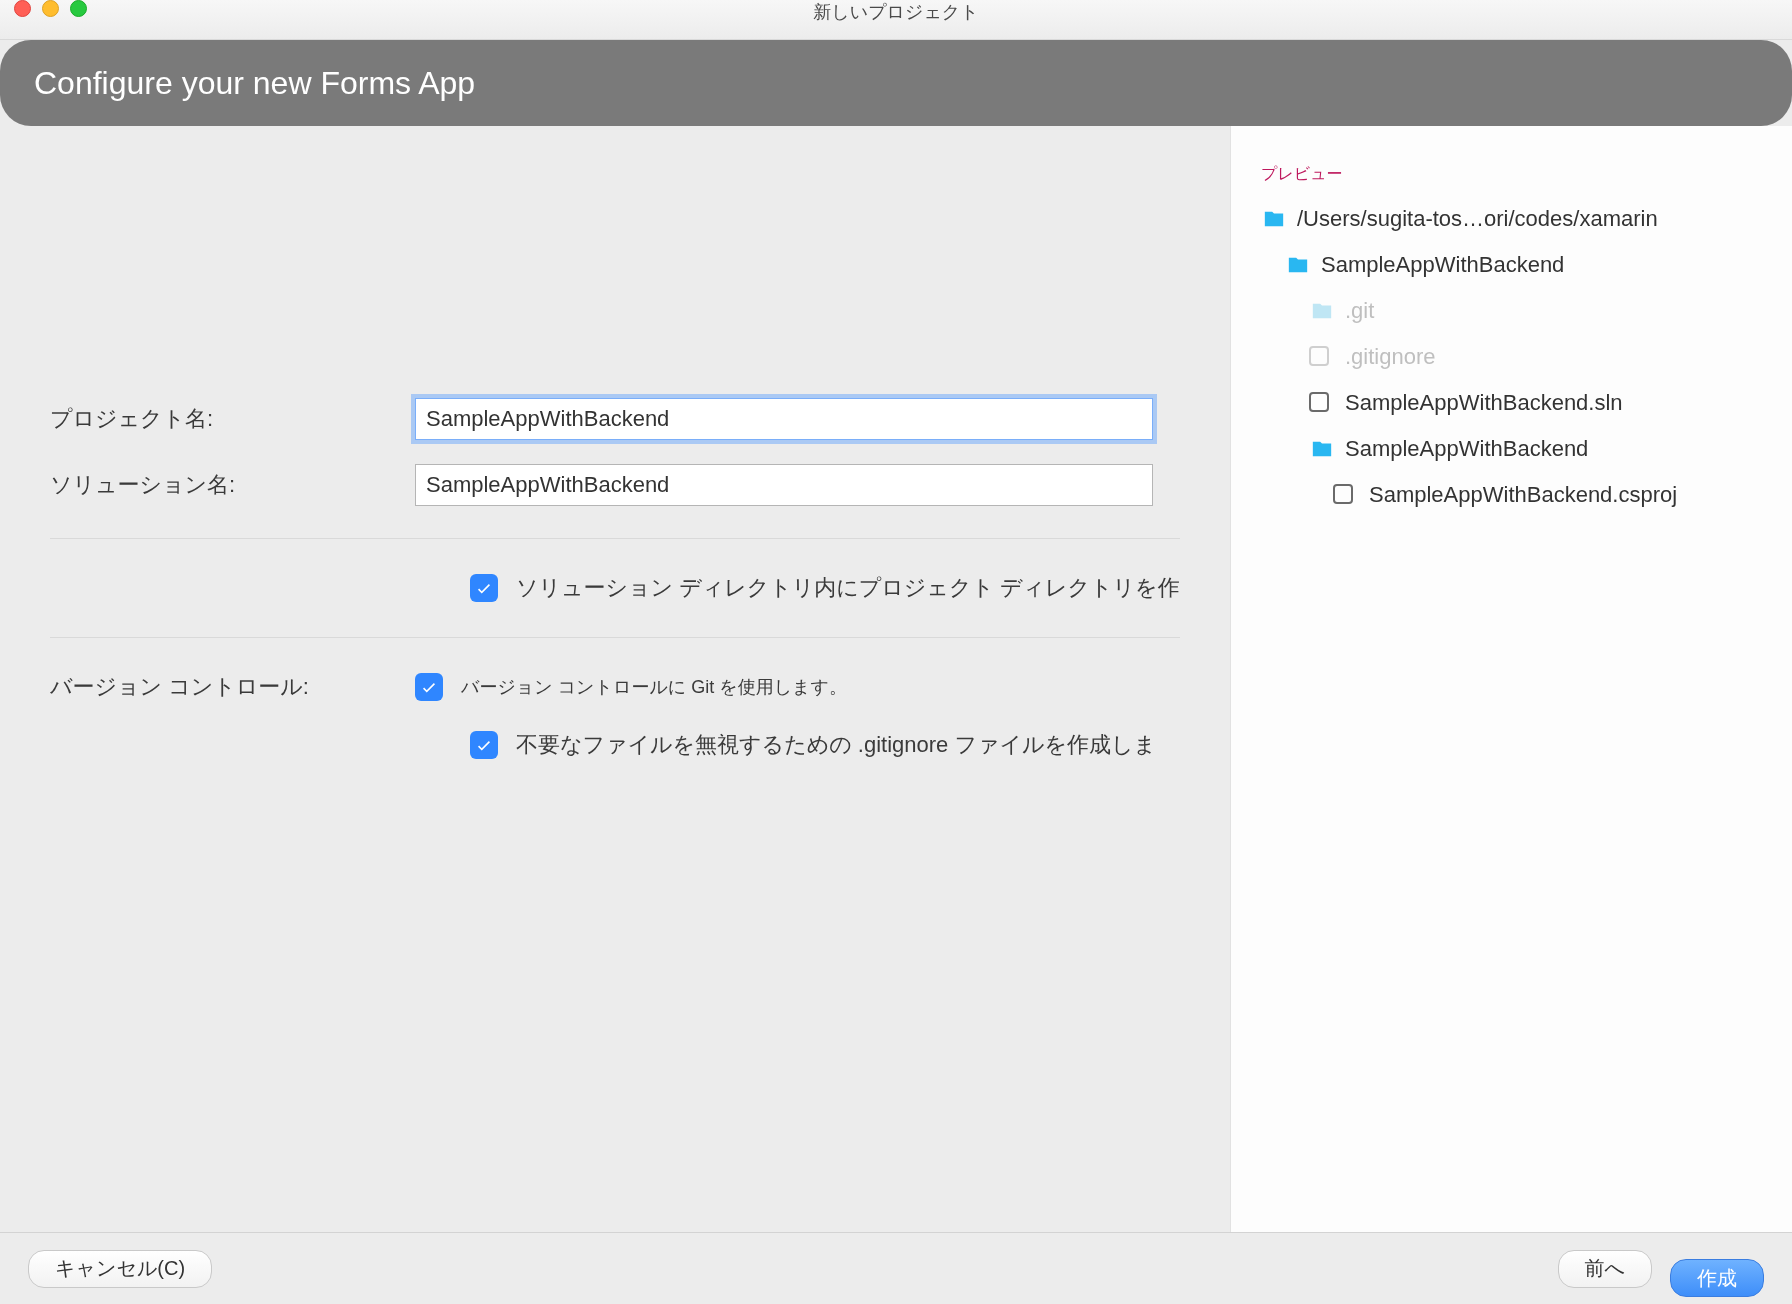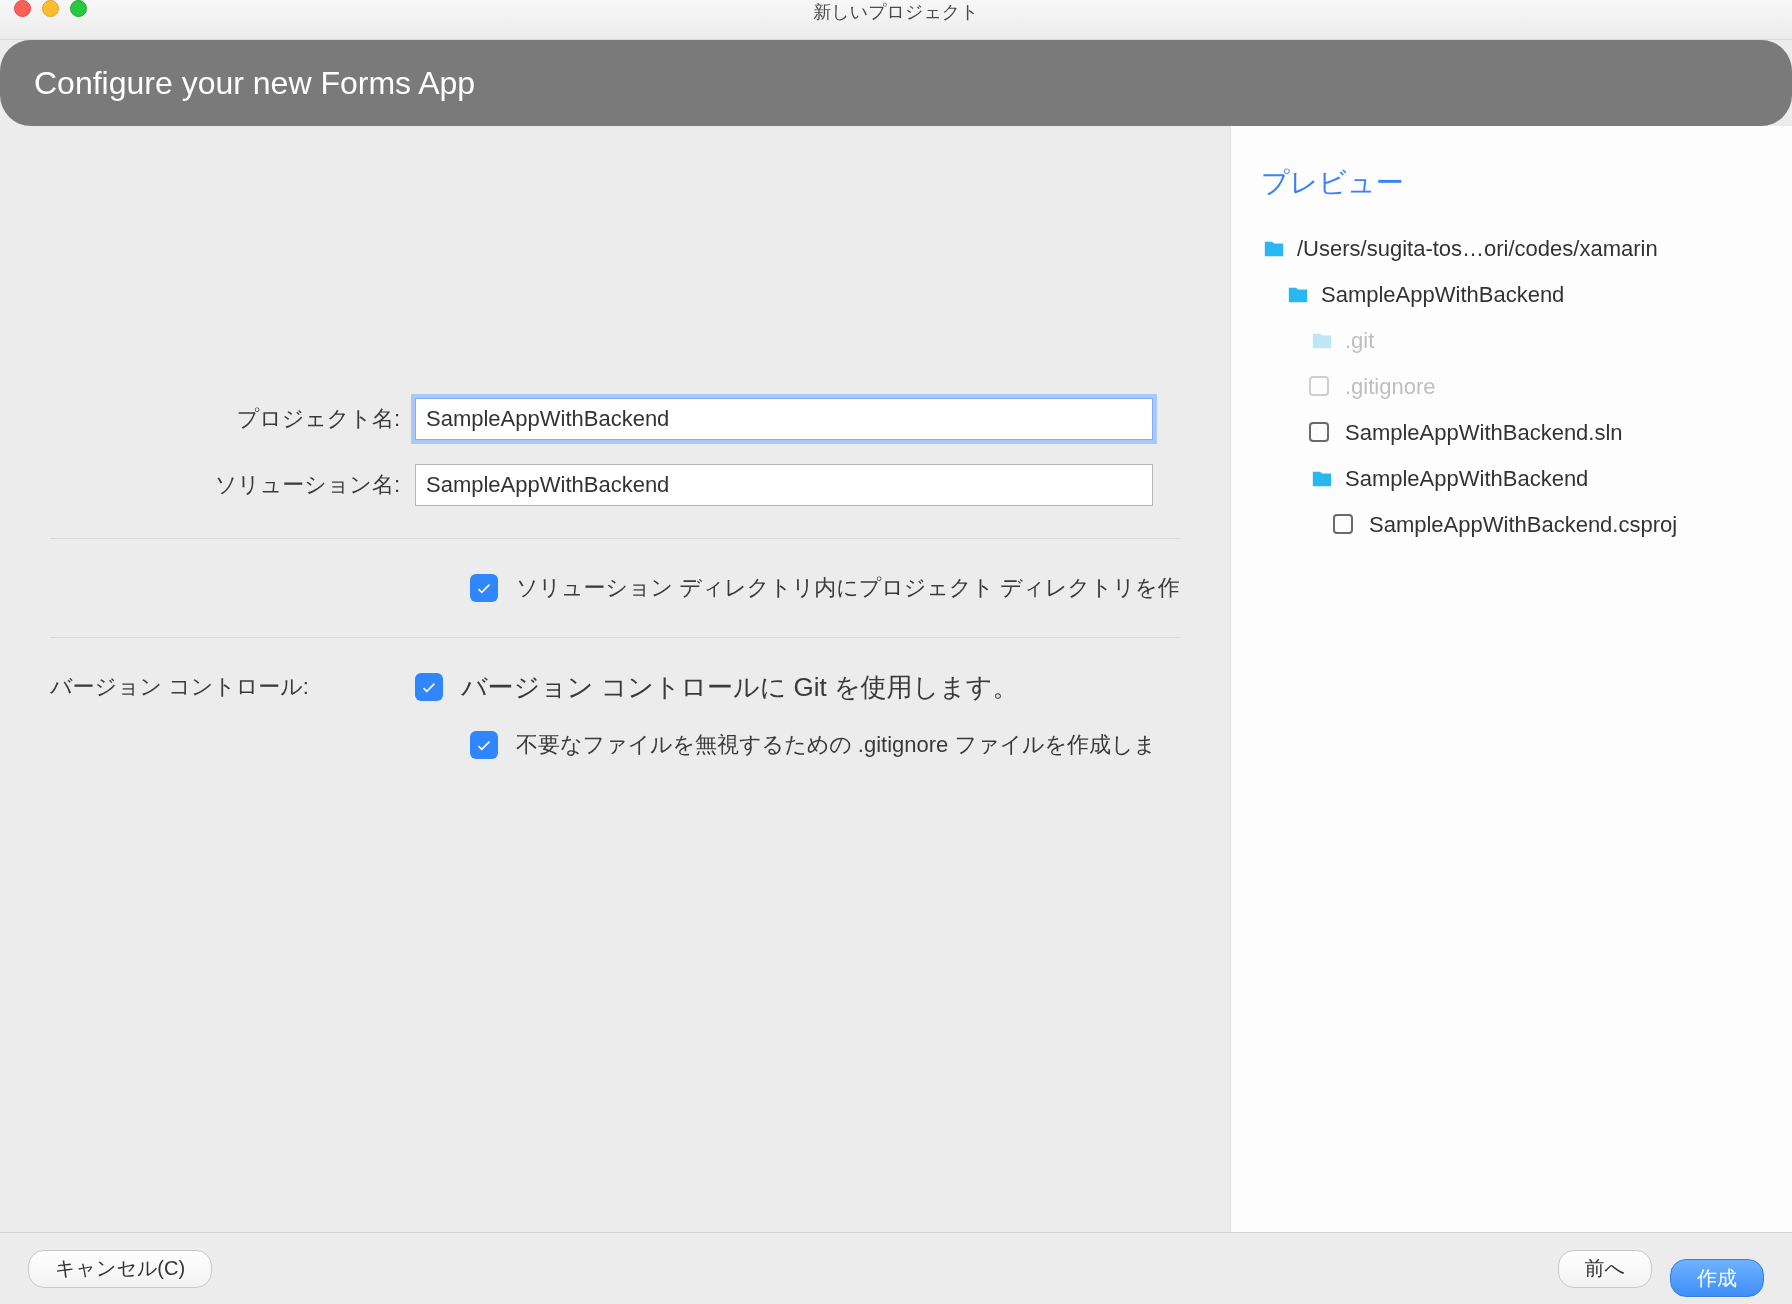--- a/index.html
+++ b/index.html
@@ -42,21 +42,21 @@
   }
   .preview-pane {
     flex: 1;
     background: #fdfdfd;
     border-left: 1px solid #e2e2e2;
     padding: 38px 30px;
   }
   
   .rows { width: 1170px; margin-left: 50px; }
   .row { display: flex; align-items: center; height: 66px; }
-  .row .lbl { width: 365px; text-align: right; padding-right: 15px; font-size: 22px; color: #3a3a3a; }
+  .row .lbl { width: 365px; padding-right: 8px; font-size: 22px; color: #3a3a3a; }
   .row input[type=text] {
     width: 738px; height: 42px;
     font-size: 22px; padding: 4px 10px;
     border: 1px solid #b5b5b5; background: #fff;
     color: #333;
   }
   .row input[type=text].focused {
     outline: none;
     border: 1px solid #7aaef9;
     box-shadow: 0 0 0 4px rgba(90,160,255,.45);
@@ -67,21 +67,21 @@
     width: 28px; height: 28px; border-radius: 6px;
     background: #2f86ff; display: flex; align-items: center; justify-content: center;
     margin-right: 18px; flex-shrink: 0;
   }
   .check-row .chk svg { width: 18px; height: 18px; }
   .check-row .txt { font-size: 22px; color: #3a3a3a; white-space: nowrap; overflow: hidden; max-width: 740px; }
   .section-label-row { display: flex; align-items: center; height: 58px; }
   .section-label-row .lbl { width: 365px; text-align: left; padding-right: 15px; font-size: 22px; color: #3a3a3a; }
   .section-label-row .right { display: flex; align-items: center; flex: 1; }
   
-  .preview-title { font-size: 28px; color: #3b82f6; margin-bottom: 24px; }
+  .preview-title { font-size: 16px; color: #be185d; margin-bottom: 11px; }
   .tree { font-size: 22px; color: #333; }
   .tree-row { display: flex; align-items: center; height: 46px; }
   .tree-row .icon { width: 26px; height: 22px; margin-right: 10px; flex-shrink: 0; }
   .tree-row.faded { color: #bfbfbf; }
   .indent1 { padding-left: 24px; }
   .indent2 { padding-left: 48px; }
   .indent3 { padding-left: 72px; }
   .folder { fill: #29b7f1; }
   .folder.faded { fill: #bfe6f4; }
   .file-box { width: 20px; height: 20px; border: 2px solid #6a6a6a; border-radius: 4px; display: inline-block; }
@@ -156,21 +156,21 @@
 
     <div class="rows">
       <div class="section-label-row">
         <div class="lbl">バージョン コントロール:</div>
         <div class="right">
           <div class="chk" style="width:28px;height:28px;border-radius:6px;background:#2f86ff;display:flex;align-items:center;justify-content:center;margin-right:18px;">
             <svg viewBox="0 0 24 24" style="width:18px;height:18px">
                 <path fill="#fff" d="M9 16.2l-3.5-3.5L4 14.2l5 5 11-11-1.5-1.5z"></path>
               </svg>
           </div>
-          <div class="txt" style="font-size:26px;color:#3a3a3a">バージョン コントロールに Git を使用します。</div>
+          <div class="txt" style="font-size:18px;color:#3a3a3a">バージョン コントロールに Git を使用します。</div>
         </div>
       </div>
       <div class="check-row">
         <div class="chk">
           <svg viewBox="0 0 24 24">
               <path fill="#fff" d="M9 16.2l-3.5-3.5L4 14.2l5 5 11-11-1.5-1.5z"></path>
             </svg>
         </div>
         <div class="txt">不要なファイルを無視するための .gitignore ファイルを作成しま</div>
       </div>

